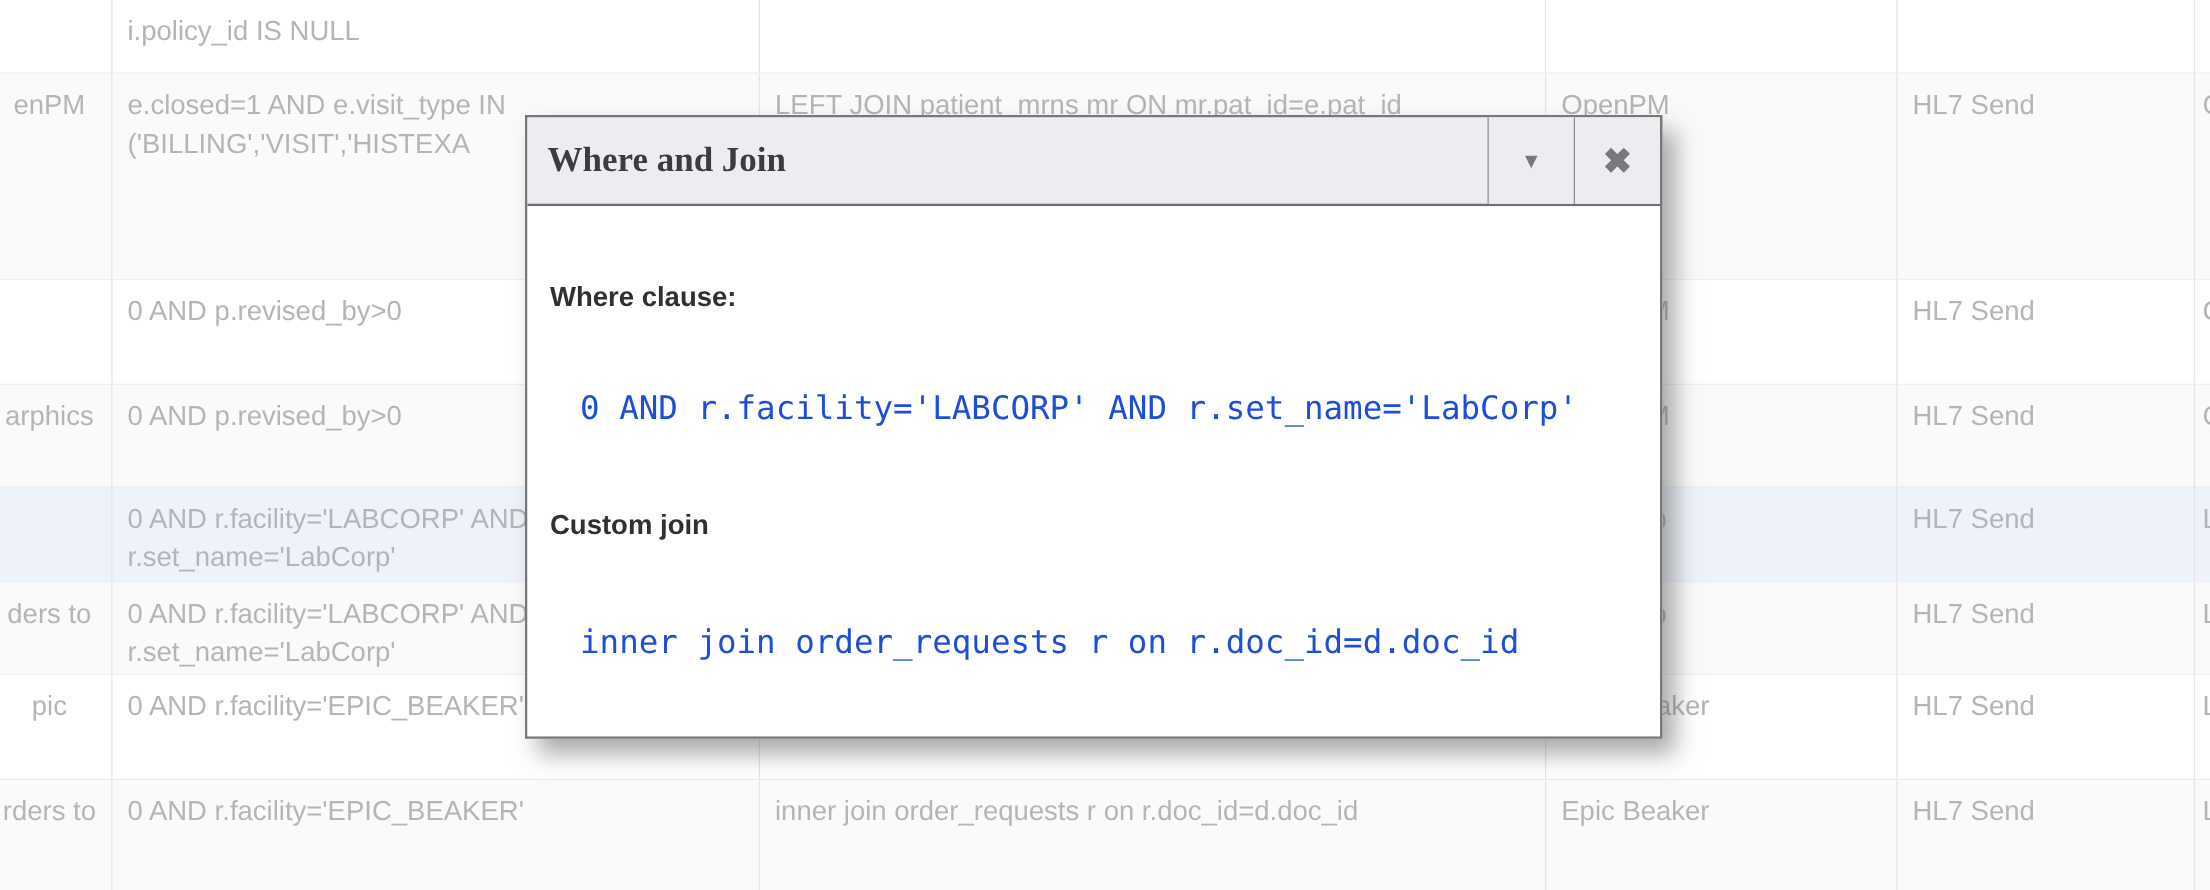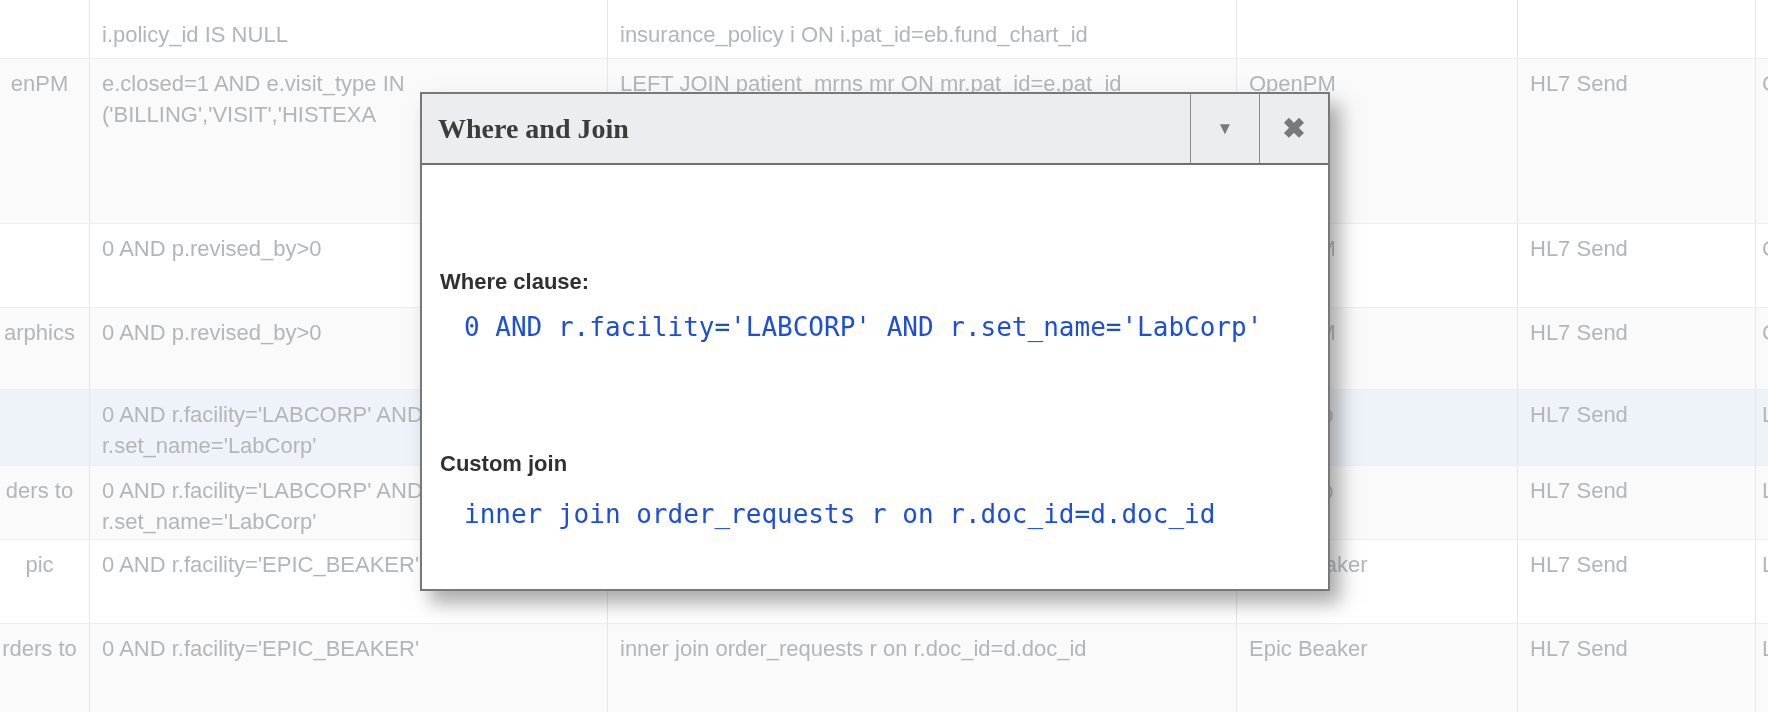--- a/index.html
+++ b/index.html
@@ -11,36 +11,36 @@
   .tr{display:grid;grid-template-columns:90px 518px 629px 281px 238px 12px;box-sizing:border-box;background:#ffffff;}
   .tr + .tr{border-top:1px solid #eeeef0;}
   .tr.alt{background:#fafafa;}
   .tr.hl{background:#edf3f9;}
   .h58{height:58px}.h165{height:165px}.h84{height:84px}.h82{height:82px}
   .h76{height:76px}.h74{height:74px}.h90{height:90px}
   .td{box-sizing:border-box;padding:9px 10px 0 12px;border-right:1px solid #e5e5e8;overflow:visible;}
   .td.c1{padding-left:0;text-align:center;}
   .td.c6{border-right:none;padding-left:6px;padding-right:0;}
   .ln{line-height:31px;white-space:nowrap;}
-  .r1 .td{padding-top:20px;}
+  .r1 .td{padding-top:10px;}
   .r1 .ln{line-height:29px;}
 
   
   .dialog{position:absolute;left:420px;top:92px;width:906px;background:#ffffff;
           border:2px solid #787878;box-shadow:10px 12px 18px rgba(85,85,85,0.5);}
   .titlebar{height:69px;background:#ecedf1;border-bottom:2px solid #6f6f6f;
             display:flex;align-items:stretch;cursor:default;}
   .dlg-title{flex:1;display:flex;align-items:center;padding-left:16px;
              font-size:28px;font-weight:bold;color:#3c3c3c;font-family:Liberation Serif, serif;}
   .tb-btn{width:68px;border-left:1px solid #8d8d8d;display:flex;align-items:center;
           justify-content:center;color:#77797c;cursor:pointer;background:#ecedf1;}
   .tb-btn .chev{font-size:17px;line-height:1;}
   .tb-btn .xx{font-size:28px;font-weight:bold;line-height:1;}
   .dialog-body{position:relative;height:424px;background:#ffffff;}
-  .dlabel{position:absolute;left:18px;font-size:22px;font-weight:bold;color:#303030;white-space:nowrap;margin-top:44px;}
+  .dlabel{position:absolute;left:18px;font-size:22px;font-weight:bold;color:#303030;white-space:nowrap;}
   .dlabel.l1{top:60px}
   .dlabel.l2{top:242px}
   .dcode{position:absolute;left:42px;font-family:"DejaVu Sans Mono", monospace;
          font-size:26px;color:#1d4ed8;white-space:pre;}
   .dcode.v1{top:147px}
   .dcode.v2{top:334px}
 </style>
 </head>
 <body>
 
@@ -49,21 +49,20 @@
   <div class="table">
 
     <div class="tr r1 h58">
       <div class="td c1">
           <div class="ln"></div>
         </div>
       <div class="td c2">
           <div class="ln">i.policy_id IS NULL</div>
         </div>
       <div class="td c3">
-        <div class="ln">insurance_policy i ON i.pat_id=eb.fund_chart_id</div>
       </div>
       <div class="td c4">
           <div class="ln"></div>
         </div>
       <div class="td c5">
           <div class="ln"></div>
         </div>
       <div class="td c6">
           <div class="ln"></div>
         </div>

